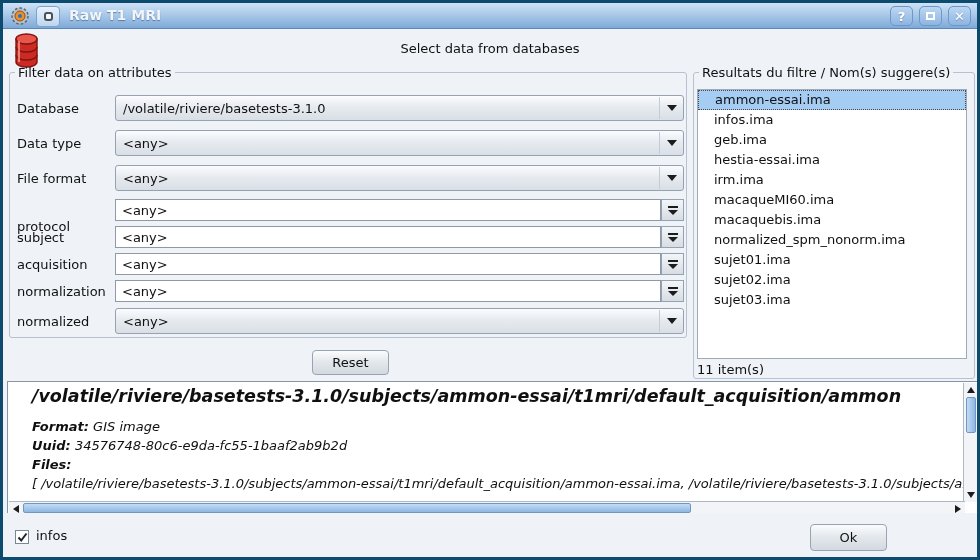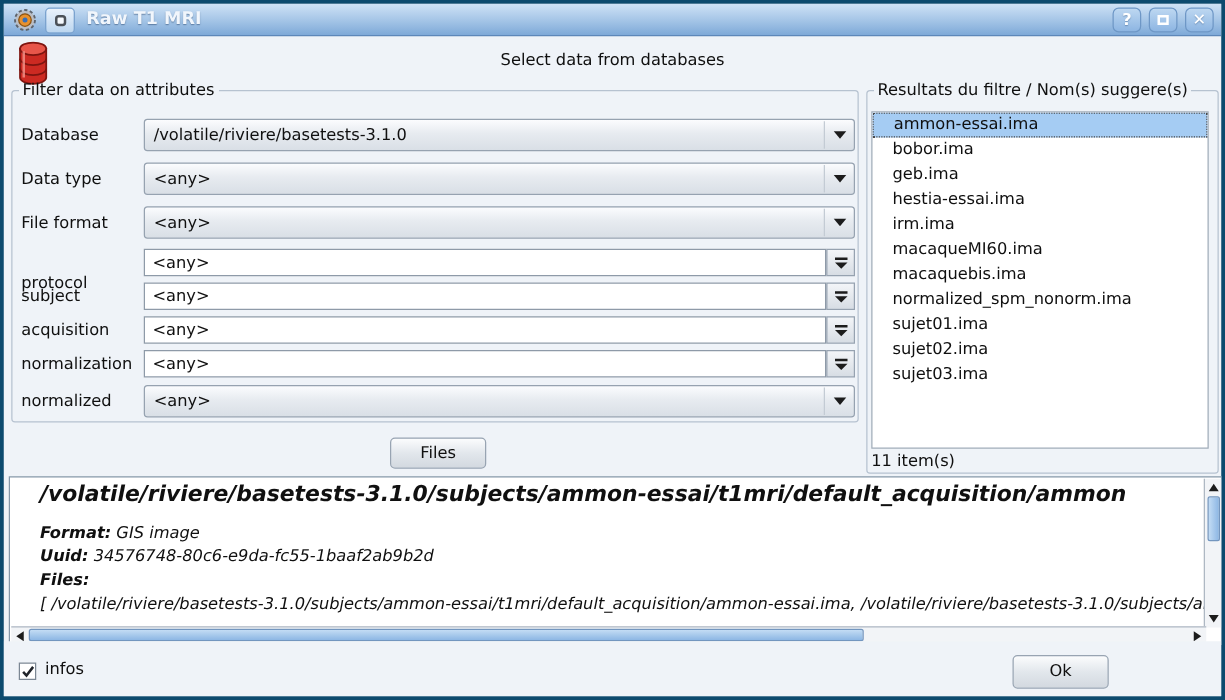--- a/index.html
+++ b/index.html
@@ -267,29 +267,29 @@
   </div>
 
   <div class="flabel" style="top:305px;height:26px;">normalized</div>
   <div class="combo" style="top:305px;height:26px;">
     <span>&lt;any&gt;</span>
     <span class="arrowzone">
         <span class="tri-down"></span>
       </span>
   </div>
 
-  <button class="btn" style="left:309px;top:347px;width:77px;height:25px;">Files</button>
+  <button class="btn" style="left:309px;top:347px;width:77px;height:25px;">Reset</button>
 
   <fieldset class="groupbox gb-results">
     <legend>Resultats du filtre / Nom(s) suggere(s)</legend>
   </fieldset>
 
   <div class="list">
     <div class="litem selected">ammon-essai.ima</div>
-    <div class="litem">bobor.ima</div>
+    <div class="litem">infos.ima</div>
     <div class="litem">geb.ima</div>
     <div class="litem">hestia-essai.ima</div>
     <div class="litem">irm.ima</div>
     <div class="litem">macaqueMI60.ima</div>
     <div class="litem">macaquebis.ima</div>
     <div class="litem">normalized_spm_nonorm.ima</div>
     <div class="litem">sujet01.ima</div>
     <div class="litem">sujet02.ima</div>
     <div class="litem">sujet03.ima</div>
   </div>

